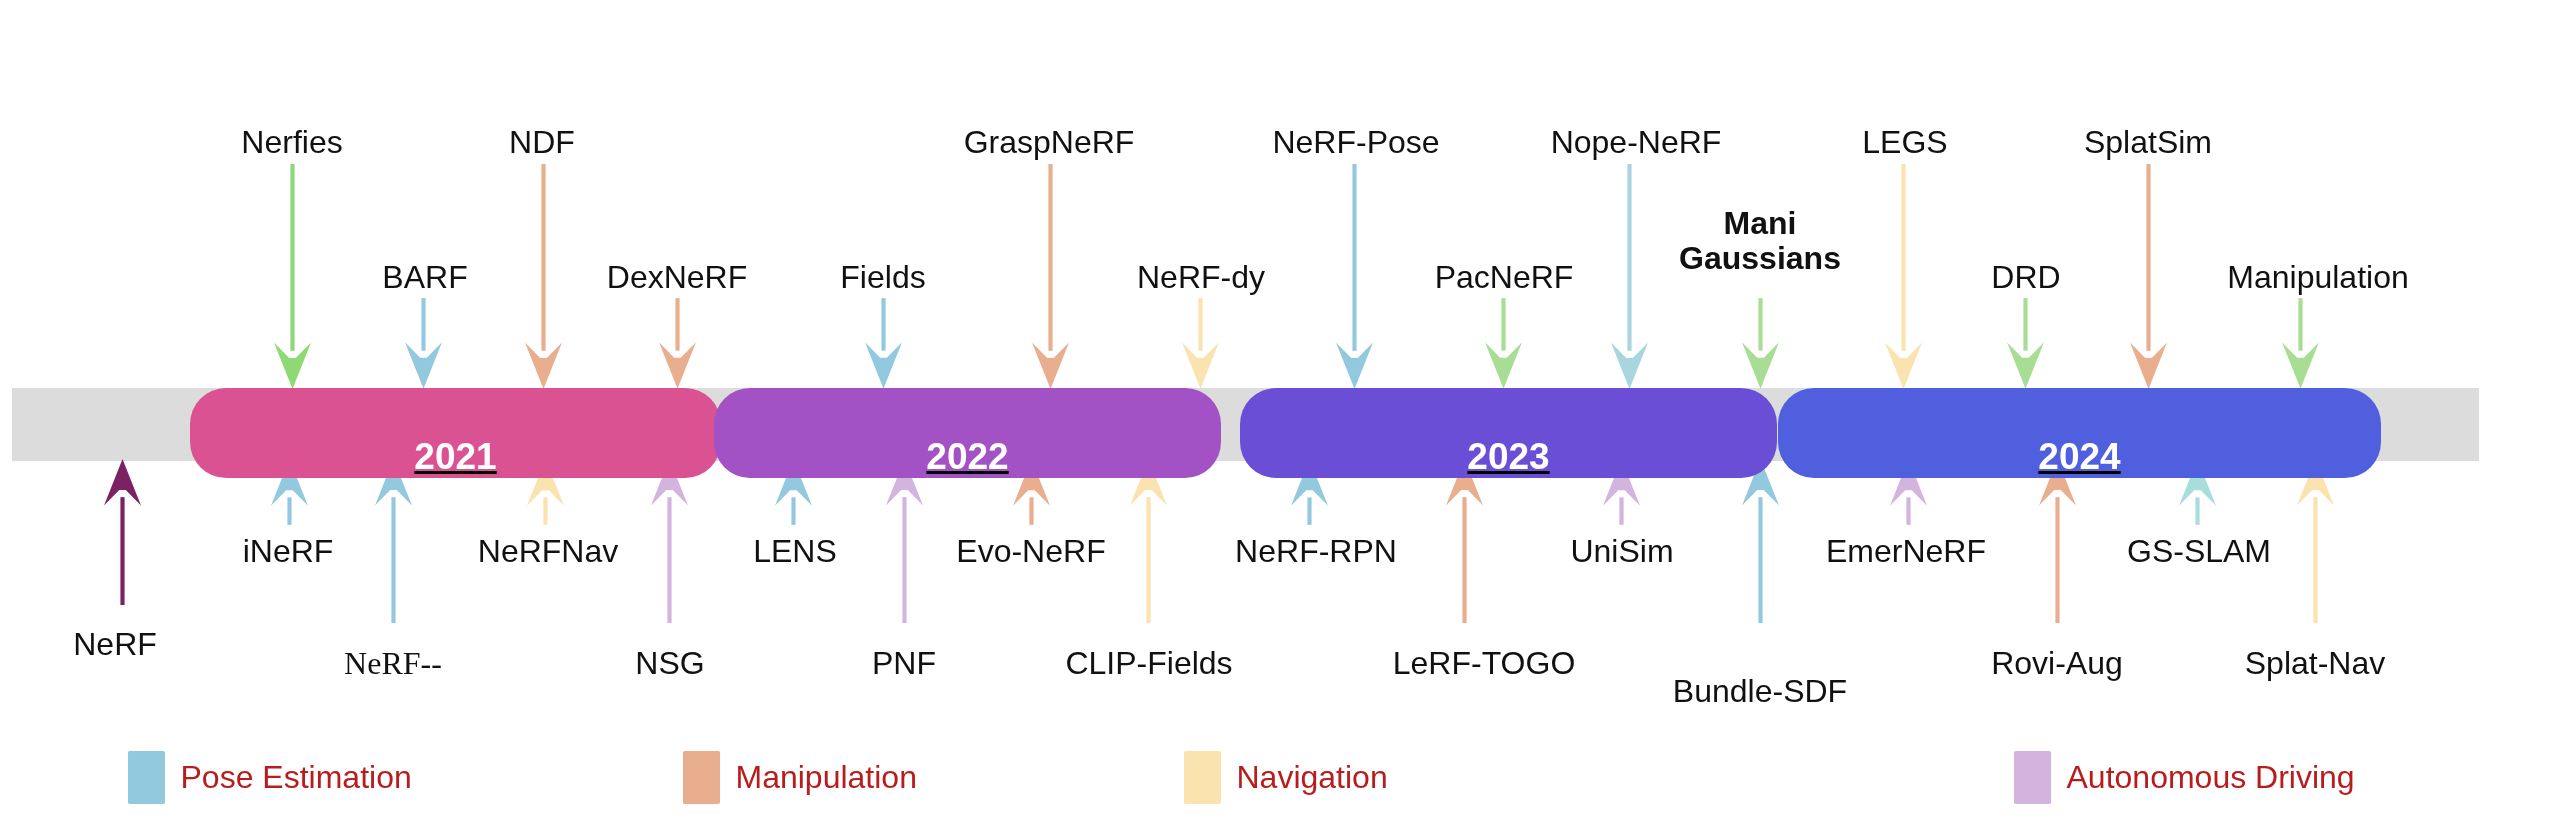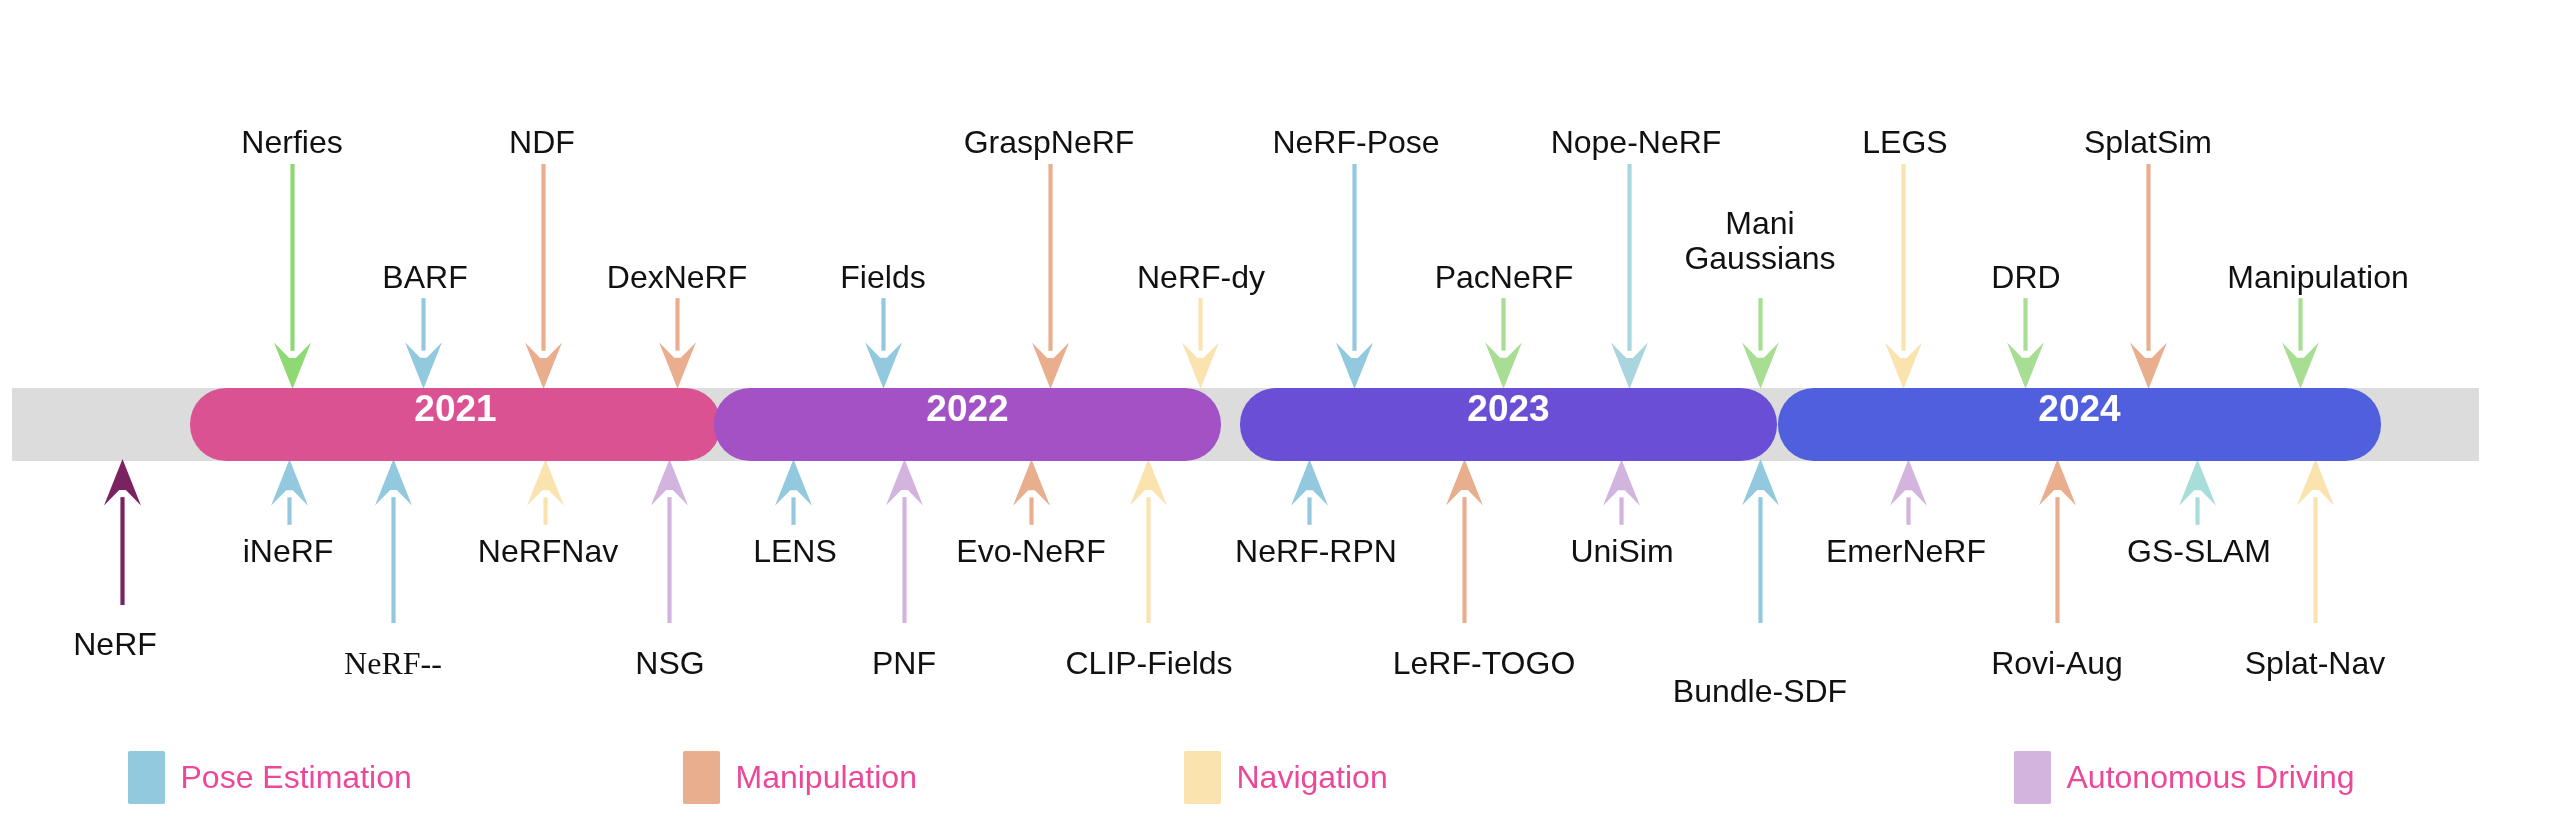--- a/index.html
+++ b/index.html
@@ -11,38 +11,38 @@
   
   #title-badge{position:absolute;left:850px;top:16.7px;width:812px;height:67px;
      border-radius:33px;background:#D63384;display:flex;align-items:center;
      justify-content:center;}
   #title-badge .t{color:#fff;font-size:37px;font-weight:bold;letter-spacing:0.1px;
      white-space:nowrap;}
 
   
   #track{position:absolute;left:12px;top:388px;width:2467px;height:73px;
      background:#DCDCDC;}
-  .seg{position:absolute;top:388px;height:73px;border-radius:36px;
-     display:flex;align-items:flex-start;justify-content:center;}
+  .seg{position:absolute;top:388px;height:90px;border-radius:36px;
+     display:flex;align-items:flex-end;justify-content:center;text-decoration:underline;}
   .seg .yr{color:#fff;font-size:37px;font-weight:bold;}
 
   
   .arrow{position:absolute;}
   .arrow svg{display:block;overflow:visible;}
 
   
   .lbl{position:absolute;font-size:32px;color:#111;white-space:nowrap;
        transform:translateX(-50%);line-height:1.08;text-align:center;}
-  .lbl.two{white-space:normal;width:203px;}
+  .lbl.two{white-space:normal;width:203px;font-weight:bold;}
 
   
   #legend{position:absolute;left:0;top:751px;width:2576px;height:55px;}
   .lg{position:absolute;top:0;display:flex;align-items:center;gap:15.5px;}
   .lg .sw{width:37px;height:53px;border-radius:1.8px;flex:none;}
-  .lg .lt{font-size:32px;color:#ec4899;white-space:nowrap;}
+  .lg .lt{font-size:32px;color:#b91c1c;white-space:nowrap;}
 </style>
 </head>
 <body>
 
 <div id="stage">
 
 
   <div id="track"></div>
   <div id="segments">
       <div class="seg" style="left: 190px; width: 531px; background: rgb(219, 82, 147); z-index: 2;">

